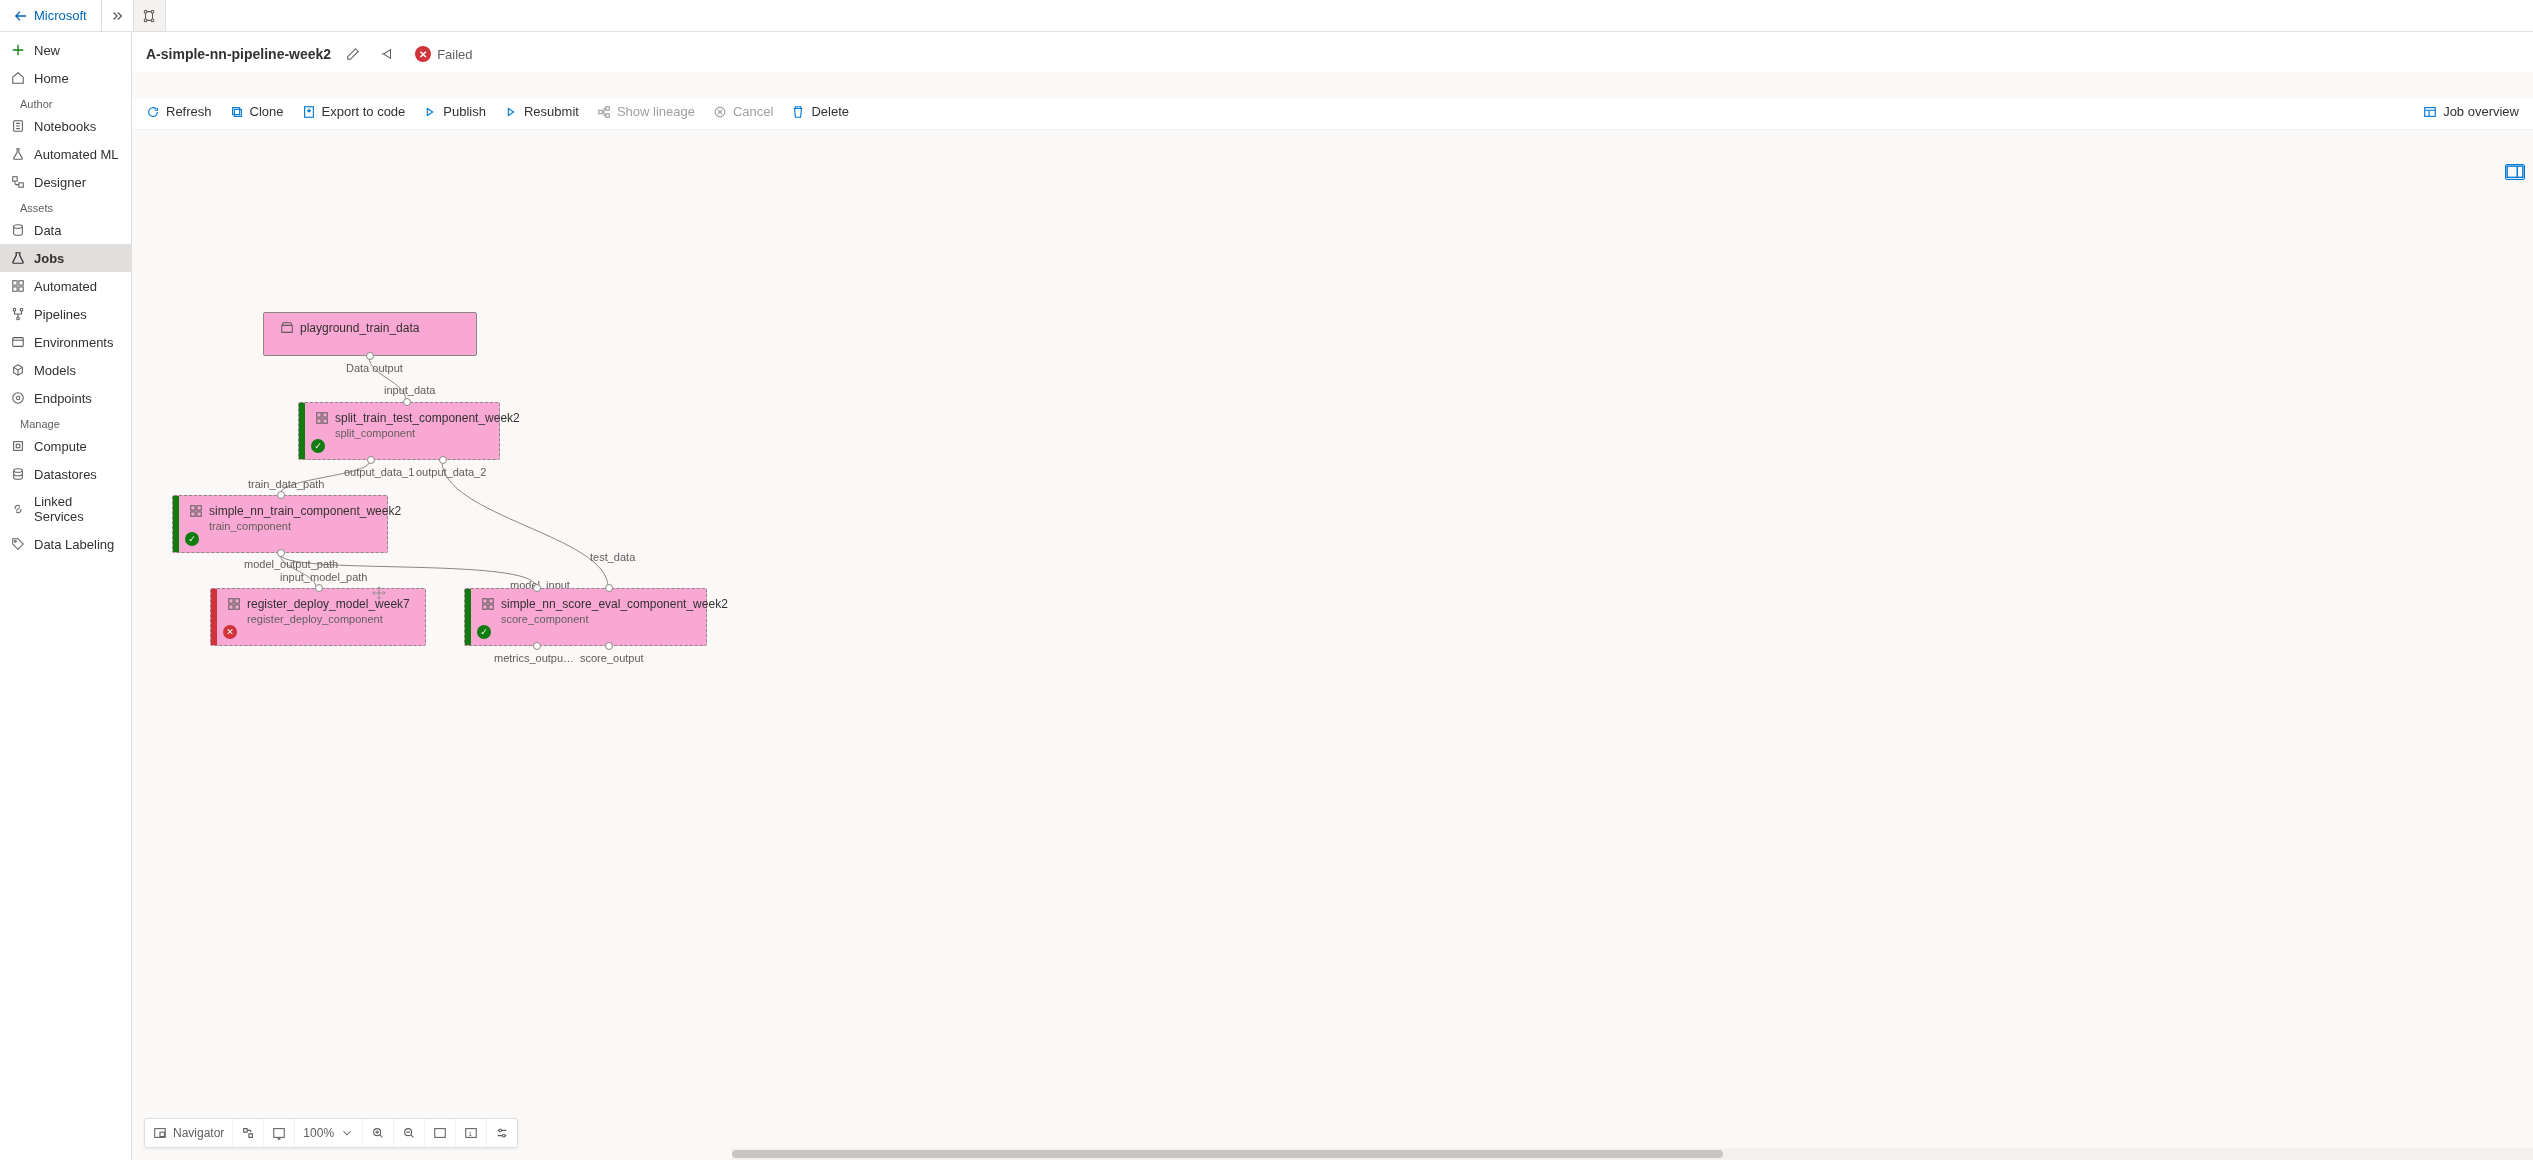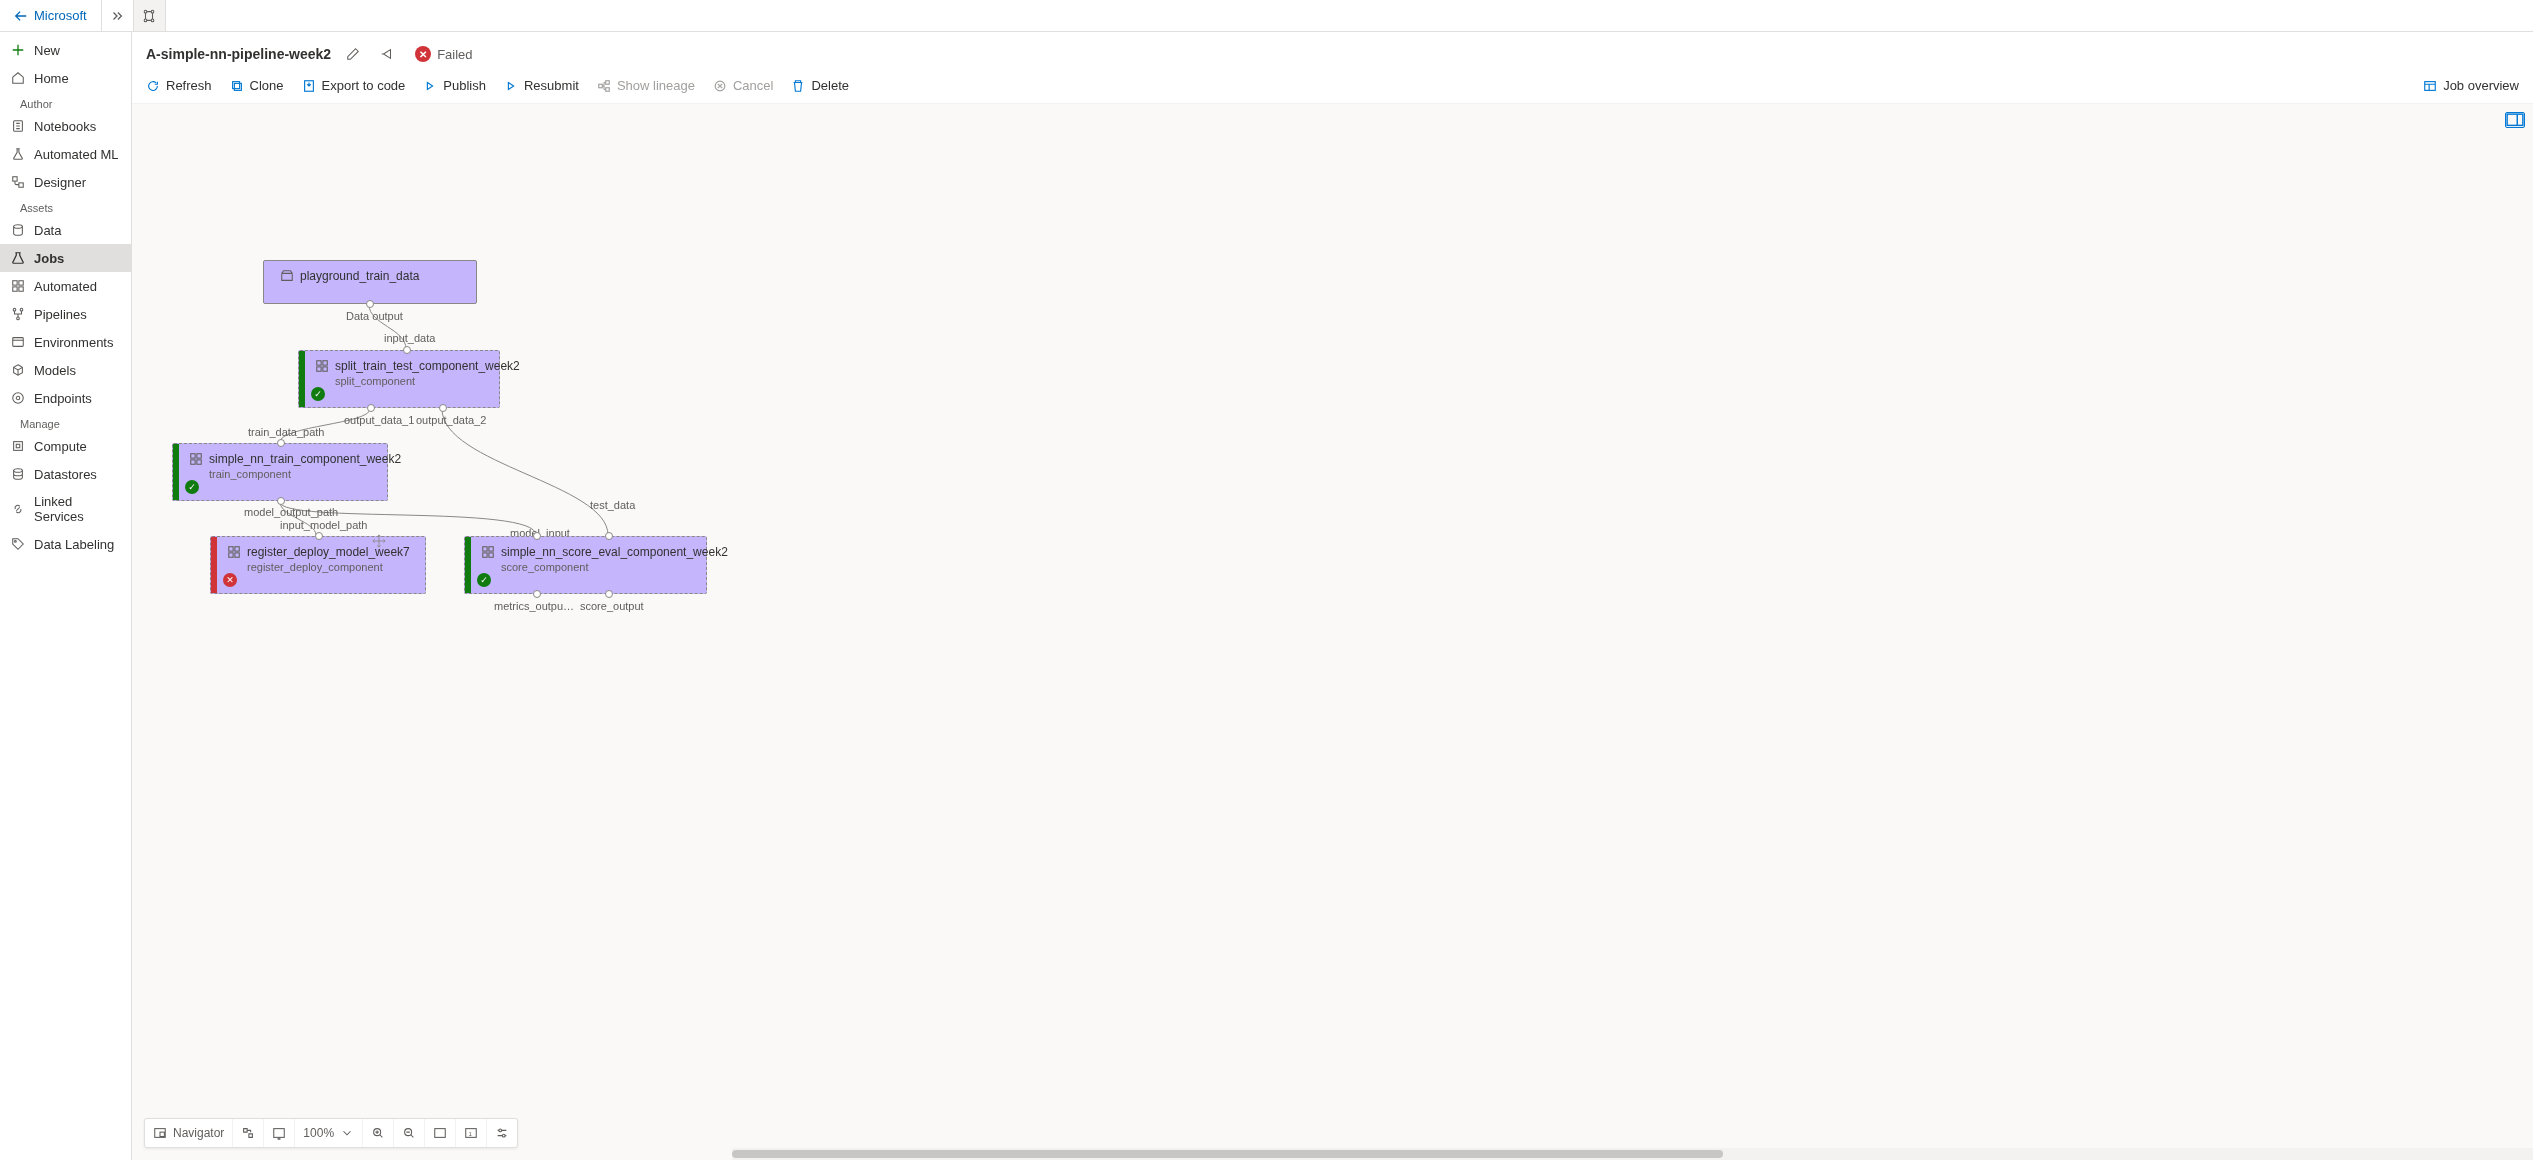--- a/index.html
+++ b/index.html
@@ -20,39 +20,39 @@
 
   
   .sidebar { width: 132px; border-right: 1px solid #e1dfdd; background: #fff; display: flex; flex-direction: column; padding-top: 4px; }
   .side-item { display: flex; align-items: center; gap: 8px; padding: 6px 10px; font-size: 13px; color: #323130; cursor: pointer; }
   .side-item .si-icon { width: 16px; height: 16px; display: flex; align-items: center; justify-content: center; flex-shrink: 0; }
   .side-item.active { background: #e1dfdd; font-weight: 600; }
   .side-group { font-size: 11px; color: #605e5c; padding: 6px 12px 2px 20px; }
   .side-item svg { width: 14px; height: 14px; }
 
   
-  .canvas-panel { flex: 1; display: flex; flex-direction: column; min-width: 0; background: #faf9f8; position: relative; }
+  .canvas-panel { flex: 1; display: flex; flex-direction: column; min-width: 0; background: #faf9f8; position: relative; gap: 26px; }
   .hdrbar { display: flex; align-items: center; gap: 10px; padding: 10px 14px 6px 14px; background: #fff; }
   .pipeline-name { font-size: 14px; font-weight: 600; }
   .iconbtn { width: 24px; height: 24px; display: flex; align-items: center; justify-content: center; cursor: pointer; color: #605e5c; }
   .iconbtn svg { width: 14px; height: 14px; }
   .status-failed { display: flex; align-items: center; gap: 6px; font-size: 13px; color: #605e5c; margin-left: 6px; }
   .status-failed .circ { width: 16px; height: 16px; border-radius: 50%; background: #d13438; color: #fff; display: flex; align-items: center; justify-content: center; font-size: 10px; font-weight: bold; }
 
   .toolbar { display: flex; align-items: center; gap: 18px; padding: 6px 14px 10px 14px; background: #fff; border-bottom: 1px solid #f3f2f1; }
   .tbtn { display: flex; align-items: center; gap: 6px; font-size: 13px; color: #323130; cursor: pointer; }
   .tbtn svg { width: 14px; height: 14px; }
   .tbtn.disabled { color: #a19f9d; cursor: default; }
   .tbtn .del-icon { color: #d13438; }
   .toolbar-spacer { flex: 1; }
 
   
   .canvas { flex: 1; position: relative; overflow: hidden; }
   .canvas svg.edges { position: absolute; inset: 0; width: 100%; height: 100%; pointer-events: none; }
-  .node { position: absolute; background: #c4b5fd; border: 1px dashed #8a8886; border-radius: 2px; display: flex; flex-direction: column; }
+  .node { position: absolute; background: #f9a8d4; border: 1px dashed #8a8886; border-radius: 2px; display: flex; flex-direction: column; }
   .node.solid { border-style: solid; }
   .node .stripe { position: absolute; left: 0; top: 0; bottom: 0; width: 6px; }
   .stripe.green { background: #107c10; }
   .stripe.red { background: #d13438; }
   .node-body { padding: 8px 10px 8px 16px; display: flex; flex-direction: column; gap: 2px; }
   .node-title-row { display: flex; align-items: center; gap: 6px; }
   .node-title-row svg { width: 14px; height: 14px; flex-shrink: 0; }
   .node-title { font-size: 12px; }
   .node-sub { font-size: 11px; color: #605e5c; margin-left: 20px; }
   .node-status { position: absolute; left: 12px; bottom: 6px; width: 14px; height: 14px; border-radius: 50%; display: flex; align-items: center; justify-content: center; font-size: 9px; color: #fff; }

